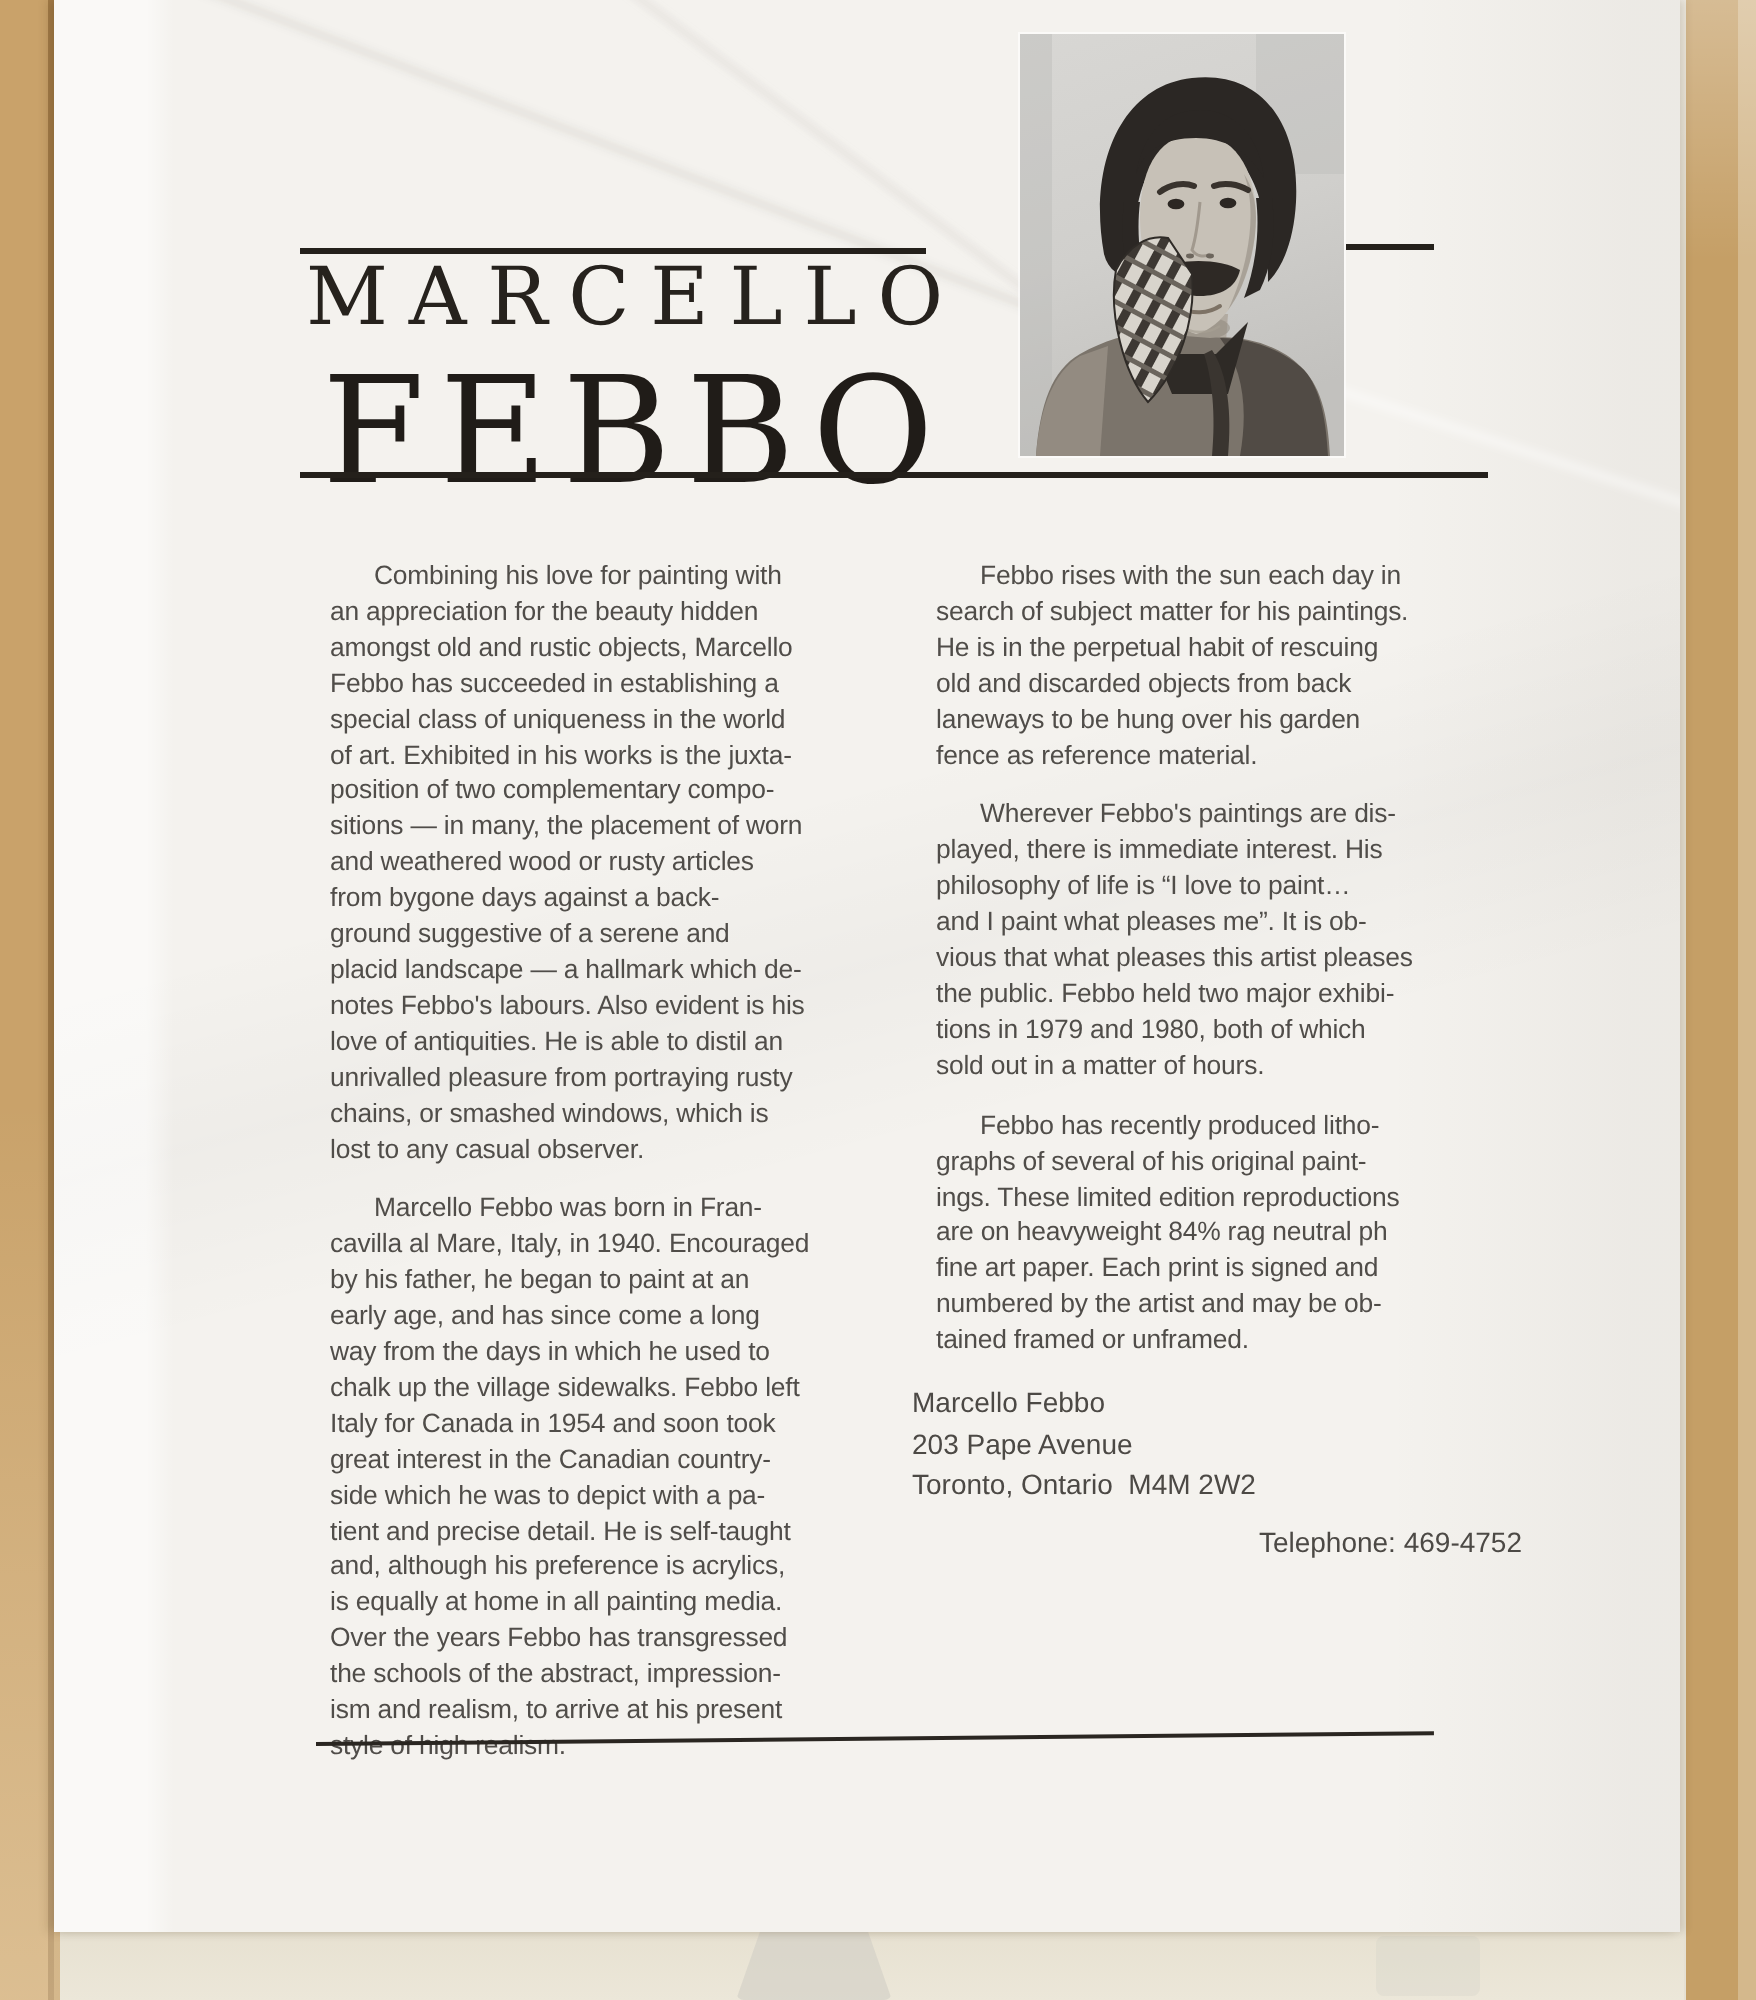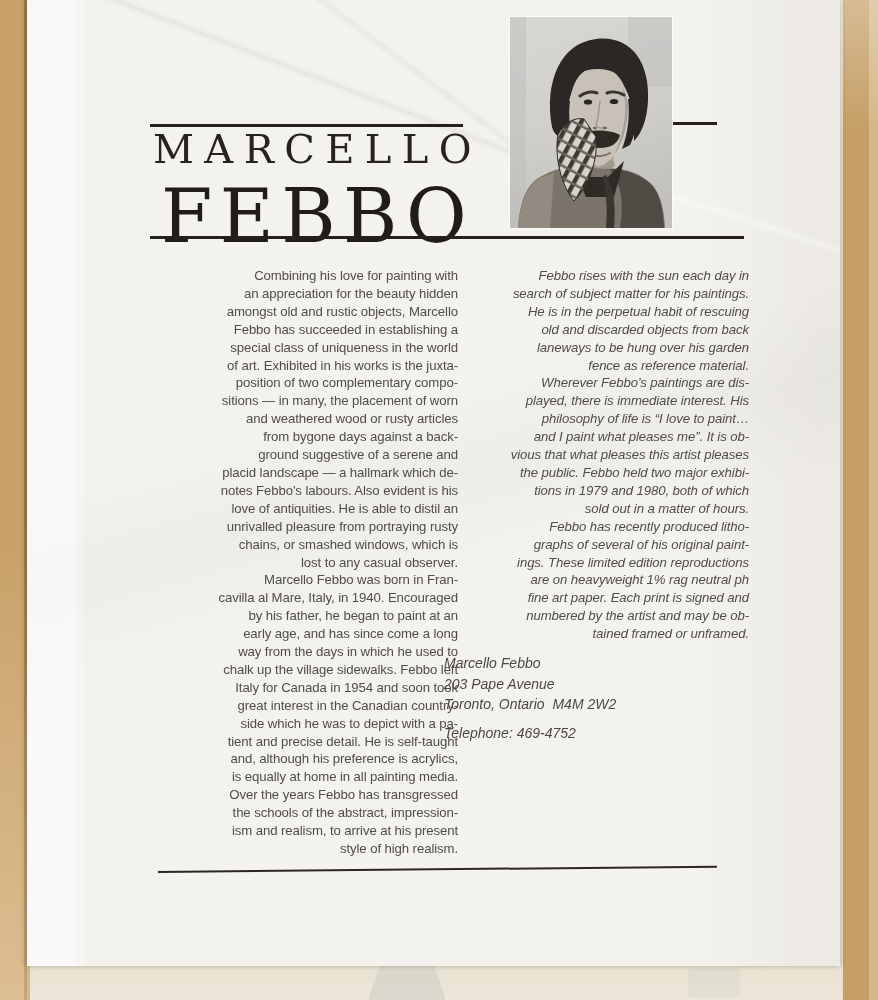--- a/index.html
+++ b/index.html
@@ -49,25 +49,25 @@
     font-family:"DejaVu Serif",serif;font-weight:normal;
     font-size:40px;line-height:1;letter-spacing:0.26em;color:#26221d;white-space:pre;text-align:center;}
   .name-last{
     position:absolute;left:121px;top:170px;margin:13px;
     font-family:"DejaVu Serif",serif;font-weight:normal;
     font-size:74px;line-height:0.9;letter-spacing:0.10em;color:#201c18;white-space:pre;}
   .portrait{position:absolute;left:483px;top:17px;width:162px;height:211px;margin:0;
     box-shadow:0 0 0 1px rgba(255,255,255,.6);}
   .col{position:absolute;top:267px;width:305px;color:#504d49;}
   .col-left{left:126px;}
-  .col-right{left:417px;font-style:italic;}
-  .para{margin:0;white-space:pre;text-indent:22px;
-    font-size:13.2px;line-height:17.9px;letter-spacing:-0.1px;text-align:right;}
+  .col-right{left:429px;}
+  .para{margin:12px;white-space:pre;text-indent:22px;
+    font-size:13.2px;line-height:17.9px;letter-spacing:-0.1px;}
   .address{margin:10px 0 0 0;white-space:pre;font-size:14px;line-height:20.5px;color:#4c4945;}
-  .phone{margin:8px 0 16px 0;white-space:pre;font-size:14px;line-height:20.5px;color:#4c4945;}
+  .phone{margin:8px 0 16px 0;white-space:pre;font-size:14px;line-height:20.5px;color:#4c4945;text-align:right;}
 </style>
 </head>
 <body>
 
 <div class="scene">
   <div class="mat-left"></div>
   <div class="mat-right"></div>
   <div class="bottom-band"></div>
   <div class="tape-smudge tape-a"></div>
   <div class="tape-smudge tape-b"></div>
@@ -183,21 +183,21 @@
 played, there is immediate interest. His
 philosophy of life is “I love to paint…
 and I paint what pleases me”. It is ob-
 vious that what pleases this artist pleases
 the public. Febbo held two major exhibi-
 tions in 1979 and 1980, both of which
 sold out in a matter of hours.</p>
         <p class="para">Febbo has recently produced litho-
 graphs of several of his original paint-
 ings. These limited edition reproductions
-are on heavyweight 1% rag neutral ph
+are on heavyweight 84% rag neutral ph
 fine art paper. Each print is signed and
 numbered by the artist and may be ob-
 tained framed or unframed.</p>
         <p class="address">Marcello Febbo
 203 Pape Avenue
 Toronto, Ontario  M4M 2W2</p>
         <p class="phone">Telephone: 469-4752</p>
       </section>
     </main>
 

